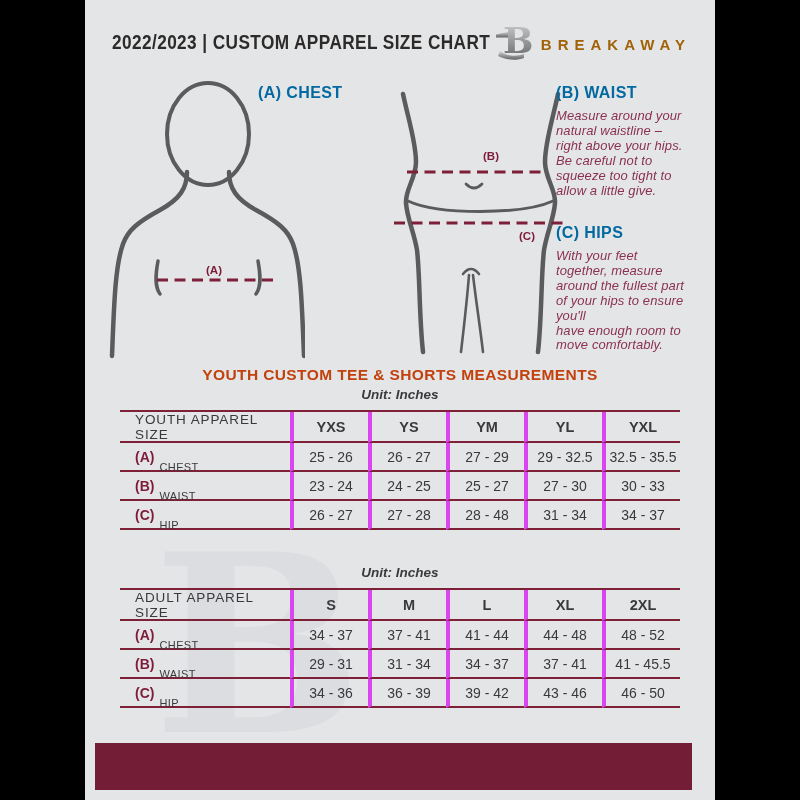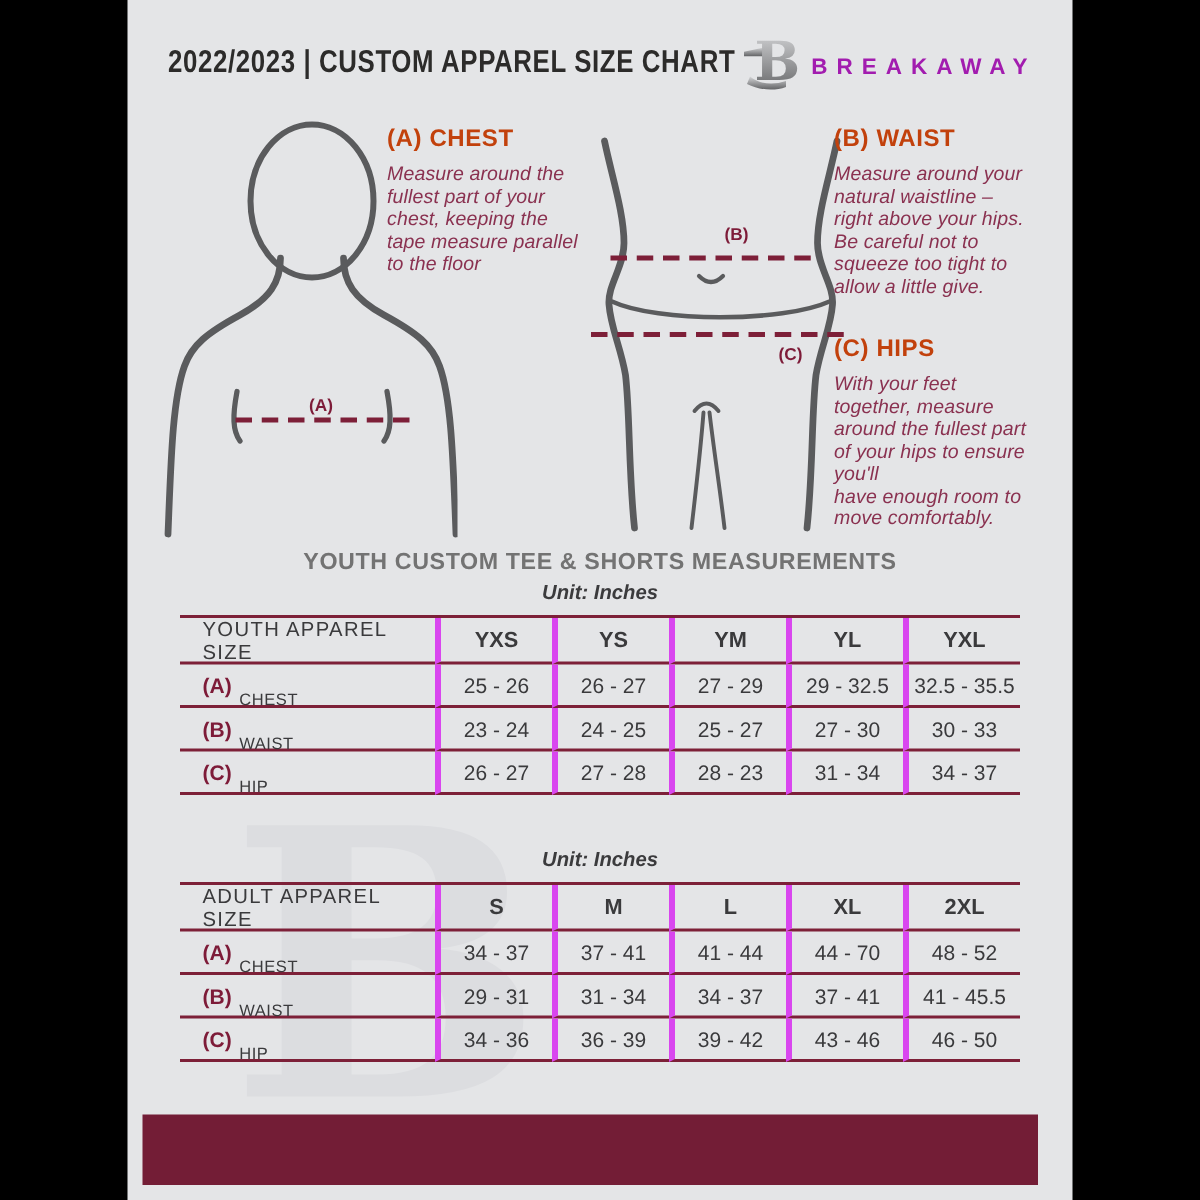--- a/index.html
+++ b/index.html
@@ -11,34 +11,34 @@
     position:absolute;left:85px;top:0;width:630px;height:800px;
     background:#e4e5e7;overflow:hidden;
   }
   
   .hdr-title{
     position:absolute;left:27px;top:30px;white-space:nowrap;
     font-size:21px;font-weight:bold;color:#2c2b2a;letter-spacing:.5px;
     transform:scaleX(.82);transform-origin:left center;
   }
   .brand{position:absolute;top:20px;right:24px;display:flex;align-items:center;gap:9px;}
-  .brand-name{font-size:15px;font-weight:bold;color:#a21caf;letter-spacing:6px;margin-top:4px;}
+  .brand-name{font-size:15px;font-weight:bold;color:#a16207;letter-spacing:6px;margin-top:4px;}
   
   .guide-head{
-    position:absolute;font-size:16px;font-weight:bold;color:#c2410c;letter-spacing:.4px;
+    position:absolute;font-size:16px;font-weight:bold;color:#0369a1;letter-spacing:.4px;
   }
   .guide-text{
     position:absolute;font-size:13px;font-style:italic;color:#8a3150;
     line-height:14.9px;white-space:pre-line;letter-spacing:.1px;
   }
   .fig{position:absolute;}
   
   .sec-title{
     position:absolute;left:0;width:630px;text-align:center;
-    font-size:15.5px;font-weight:bold;color:#737373;letter-spacing:.4px;
+    font-size:15.5px;font-weight:bold;color:#c2410c;letter-spacing:.4px;
   }
   .sec-unit{
     position:absolute;left:0;width:630px;text-align:center;
     font-size:13.5px;font-style:italic;font-weight:600;color:#3b3b3d;
   }
   
   .size-table{
     position:absolute;left:35px;width:560px;
     display:grid;grid-template-columns:170px repeat(5,78px);
     grid-template-rows:31px 29px 29px 29px;
@@ -113,25 +113,20 @@
       <path d="M79 185 C77 211, 74 236, 71 262" stroke-width="2.6"></path>
       <path d="M83 185 C86 211, 90 236, 93 262" stroke-width="2.6"></path>
     </g>
     <path d="M17 82 H157" stroke="#7d1f38" stroke-width="3.2" stroke-dasharray="11 6.5" fill="none"></path>
     <text x="101" y="70" text-anchor="middle" font-size="11.5" font-weight="bold" fill="#7d1b38">(B)</text>
     <path d="M4 133 H173" stroke="#7d1f38" stroke-width="3.2" stroke-dasharray="11 6.5" fill="none"></path>
     <text x="137" y="150" text-anchor="middle" font-size="11.5" font-weight="bold" fill="#7d1b38">(C)</text>
   </svg>
 
   <div class="guide-head" style="left:173px;top:84px;">(A) CHEST</div>
-  <div class="guide-text" style="left:173px;top:109px;width:165px;">Measure around the
-fullest part of your
-chest, keeping the
-tape measure parallel
-to the floor</div>
 
   <div class="guide-head" style="left:471px;top:84px;text-align:center;">(B) WAIST</div>
   <div class="guide-text" style="left:471px;top:109px;width:158px;">Measure around your
 natural waistline –
 right above your hips.
 Be careful not to
 squeeze too tight to
 allow a little give.</div>
 
   <div class="guide-head" style="left:471px;top:224px;">(C) HIPS</div>
@@ -173,21 +168,21 @@
     <div class="vline">25 - 27</div>
     <div class="vline">27 - 30</div>
     <div class="vline">30 - 33</div>
 
     <div class="lbl">
         <span class="rowkey">(C)</span>
         <span class="rowname">HIP</span>
       </div>
     <div class="vline">26 - 27</div>
     <div class="vline">27 - 28</div>
-    <div class="vline">28 - 23</div>
+    <div class="vline">28 - 48</div>
     <div class="vline">31 - 34</div>
     <div class="vline">34 - 37</div>
   </div>
 
   <div class="sec-unit" style="top:565px;">Unit: Inches</div>
 
   <div class="size-table" style="top:588px;">
     <div class="lbl sizehead">ADULT APPAREL SIZE</div>
     <div class="vline colhead">S</div>
     <div class="vline colhead">M</div>
@@ -195,21 +190,21 @@
     <div class="vline colhead">XL</div>
     <div class="vline colhead">2XL</div>
 
     <div class="lbl">
         <span class="rowkey">(A)</span>
         <span class="rowname">CHEST</span>
       </div>
     <div class="vline">34 - 37</div>
     <div class="vline">37 - 41</div>
     <div class="vline">41 - 44</div>
-    <div class="vline">44 - 70</div>
+    <div class="vline">44 - 48</div>
     <div class="vline">48 - 52</div>
 
     <div class="lbl">
         <span class="rowkey">(B)</span>
         <span class="rowname">WAIST</span>
       </div>
     <div class="vline">29 - 31</div>
     <div class="vline">31 - 34</div>
     <div class="vline">34 - 37</div>
     <div class="vline">37 - 41</div>

